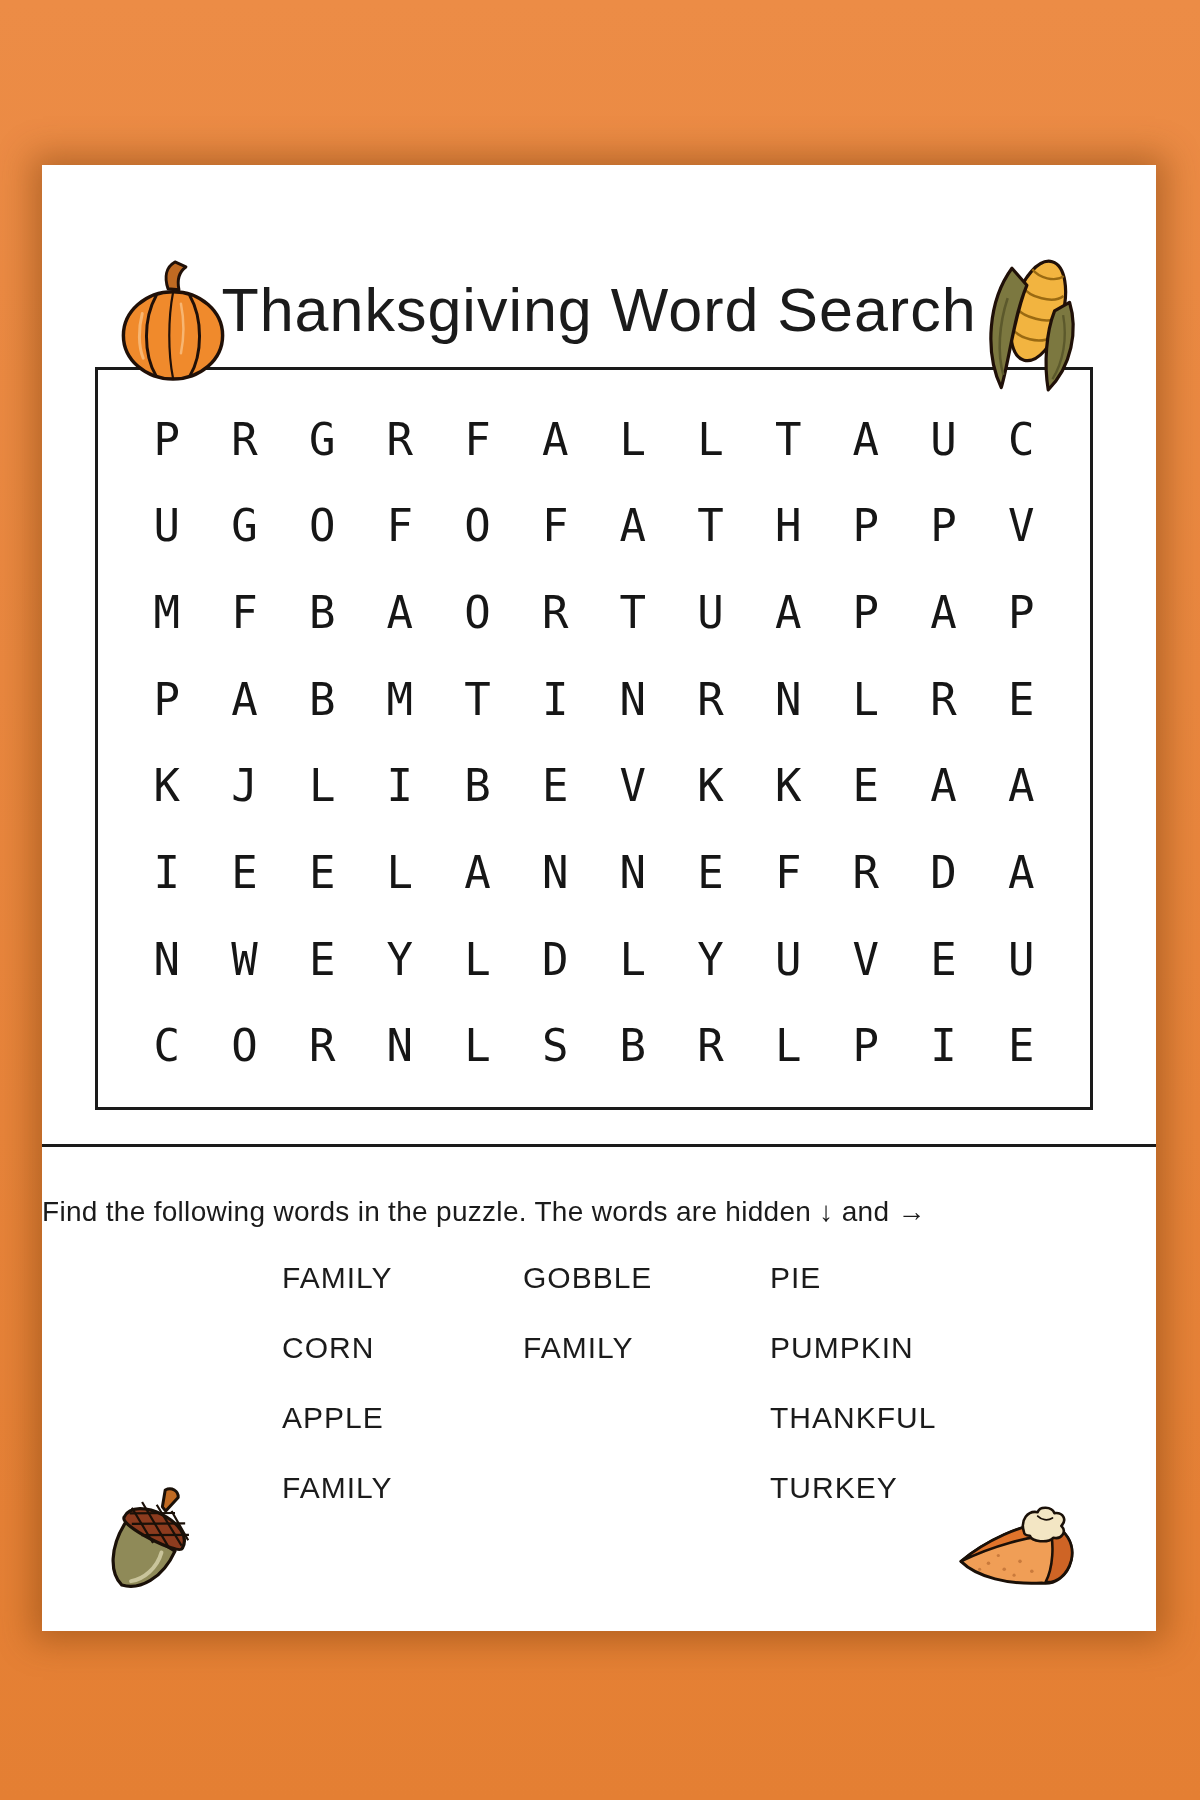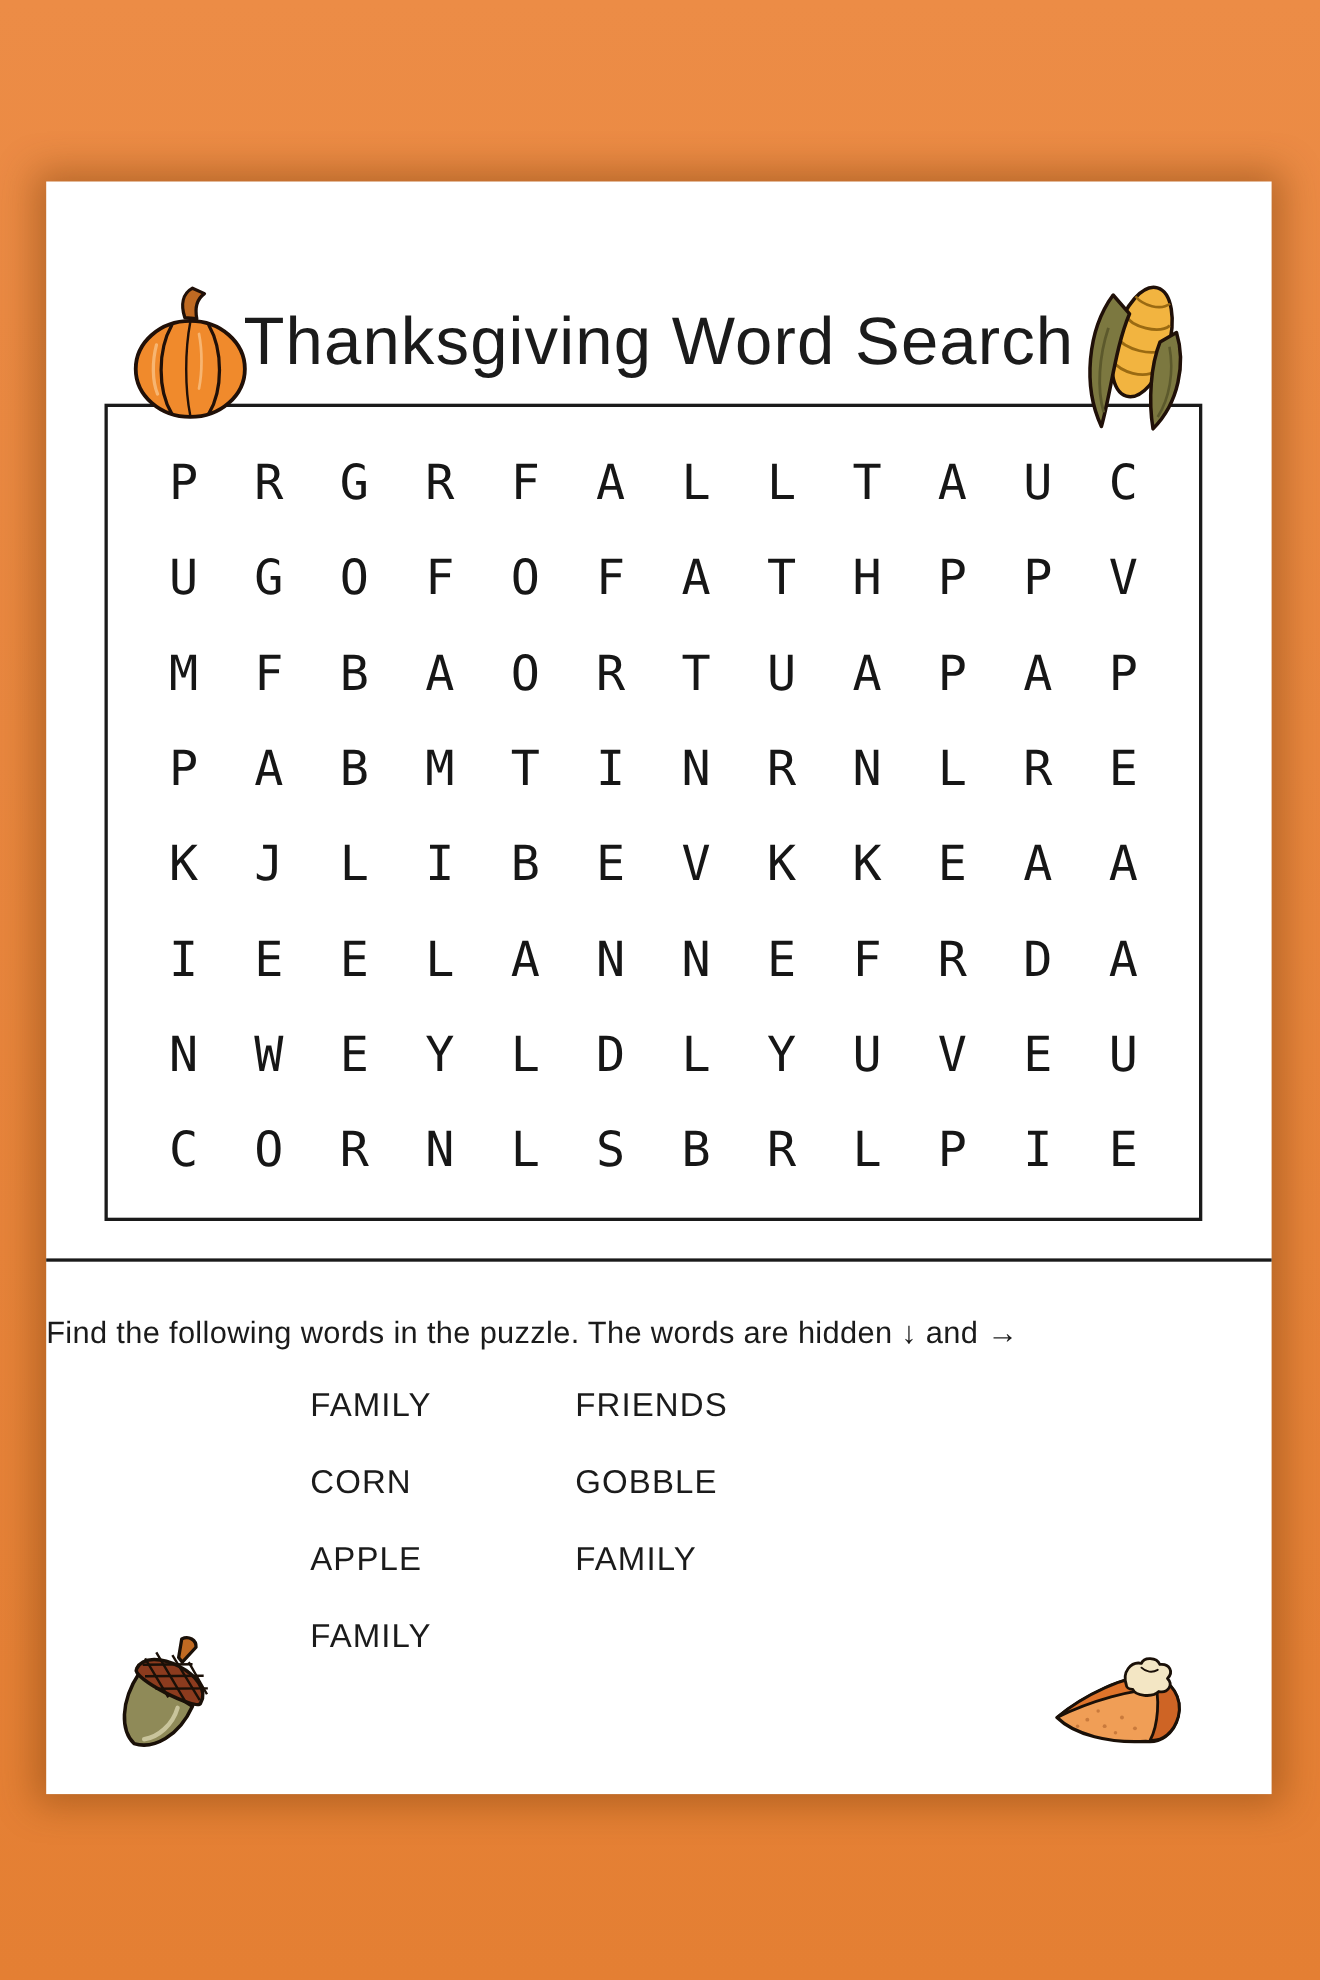--- a/index.html
+++ b/index.html
@@ -194,23 +194,28 @@
 
   <div class="instruction">Find the following words in the puzzle. The words are hidden ↓ and →</div>
 
   <div class="word-col c0">
       <div class="word">FAMILY</div>
       <div class="word">CORN</div>
       <div class="word">APPLE</div>
       <div class="word">FAMILY</div>
     </div>
   <div class="word-col c1">
-      <div class="word">FRIENDS</div>
       <div class="word">GOBBLE</div>
       <div class="word">FAMILY</div>
+    </div>
+  <div class="word-col c2">
+      <div class="word">PIE</div>
+      <div class="word">PUMPKIN</div>
+      <div class="word">THANKFUL</div>
+      <div class="word">TURKEY</div>
     </div>
 
   <div class="icon acorn-icon">
     <svg viewBox="0 0 110 124" xmlns="http://www.w3.org/2000/svg">
       <g transform="rotate(30 55 62)">
         <path d="M52 22 L46 6 C50 0 58 0 61 6 L57 24 Z" style="fill:var(--pumpkin-stem-brown)" stroke="#1a1008" stroke-width="3" stroke-linejoin="round"></path>
         <path d="M28 52 C26 84 40 106 56 110 C74 106 88 84 85 54 Z" style="fill:var(--acorn-body-olive)" stroke="#1a1008" stroke-width="3.2" stroke-linejoin="round"></path>
         <path d="M74 62 C78 78 72 94 62 102" fill="none" stroke="#C9C49B" stroke-width="4" stroke-linecap="round"></path>
         <path d="M24 50 C22 24 90 20 90 48 C91 56 24 60 24 50 Z" style="fill:var(--acorn-cap-brown)" stroke="#1a1008" stroke-width="3.2" stroke-linejoin="round"></path>
         <path d="M32 28 L78 54 M46 23 L88 46 M26 38 L62 58 M62 21 L91 38" fill="none" stroke="#1a1008" stroke-width="2.2"></path>

